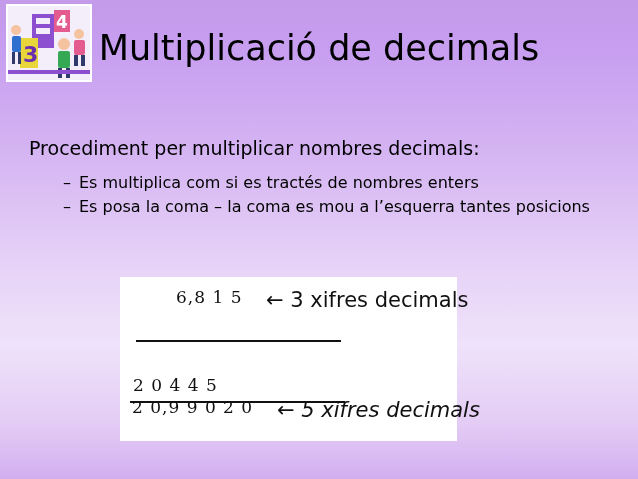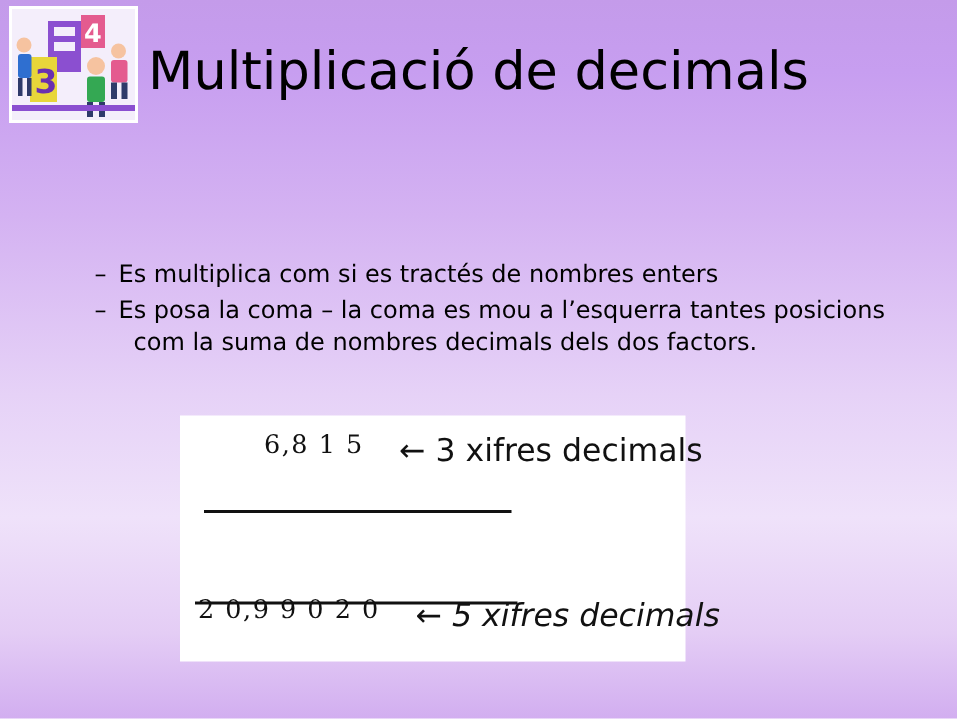--- a/index.html
+++ b/index.html
@@ -152,48 +152,49 @@
     <rect x="60" y="64" width="4" height="10" fill="#2f3a6a"></rect>
     <circle cx="73" cy="30" r="5" fill="#f6c3a0"></circle>
     <rect x="68" y="36" width="11" height="15" fill="#e45b8f" rx="2"></rect>
     <rect x="68" y="51" width="4" height="11" fill="#2f3a6a"></rect>
     <rect x="75" y="51" width="4" height="11" fill="#2f3a6a"></rect>
     <rect x="2" y="66" width="82" height="4" fill="#8b4fd0"></rect>
   </svg>
 
   <div class="title">Multiplicació de decimals</div>
 
+  <div class="lead">Procediment per  multiplicar nombres decimals:</div>
 
   <div class="bullets">
     <div class="bullet">
       <span class="dash">–</span>
       <span class="btext">Es  multiplica com si  es tractés de nombres enters</span>
     </div>
     <div class="bullet">
       <span class="dash">–</span>
       <span class="btext">
         <span>Es posa la coma – la coma es mou a l’esquerra tantes posicions</span>
-        <span class="cont">com la suma de nombres decimals dels dos factors.</span>
       </span>
     </div>
   </div>
 
   <div class="example">
 
     <div class="ex-row r1">
       <span class="num">6,</span><span class="num bold">8 1 5</span>
       <span class="note">
         <span>←</span>
         <span>3  xifres decimals</span>
       </span>
     </div>
 
 
     <div class="rule line1"></div>
 
+    <div class="ex-row r4 num">2 0  4 4 5</div>
 
     <div class="rule line2"></div>
 
     <div class="ex-row r5">
       <span class="num">2 0,</span><span class="num bold">9 9 0 2 0</span>
       <span class="note">
         <span>←</span>
         <span>5  xifres decimals</span>
       </span>
     </div>

